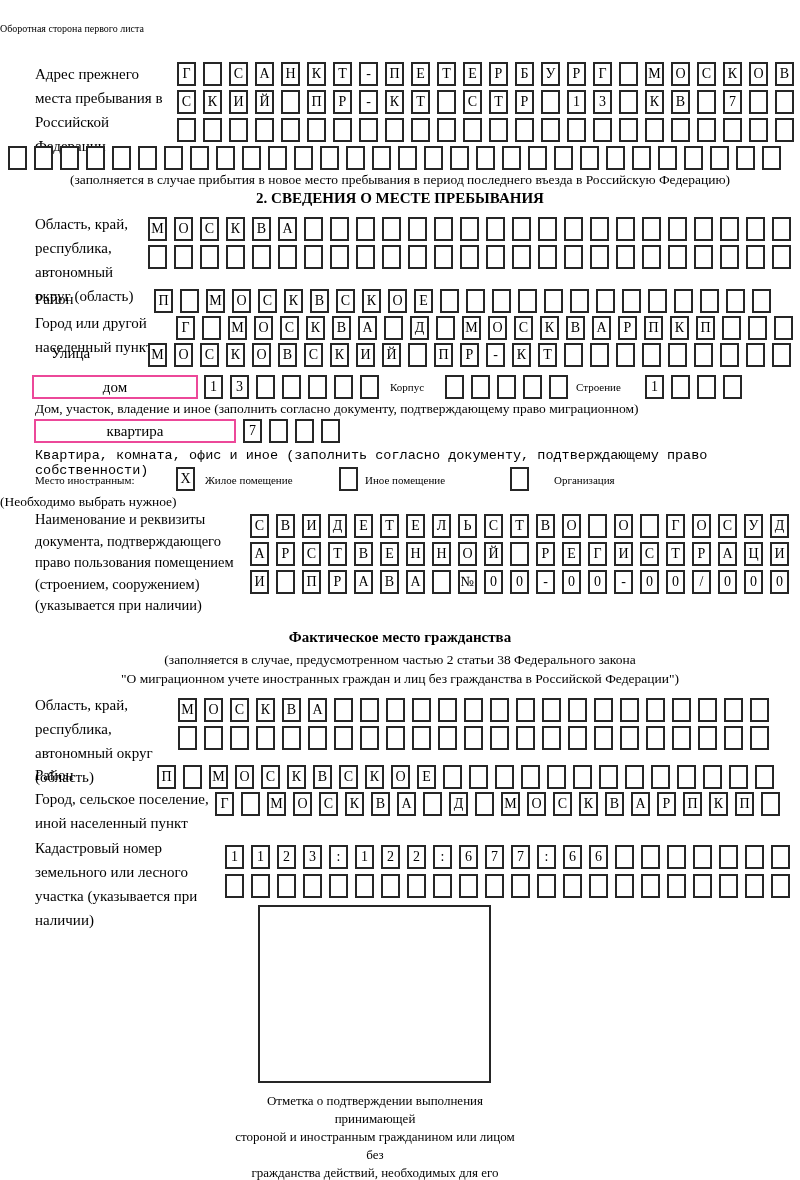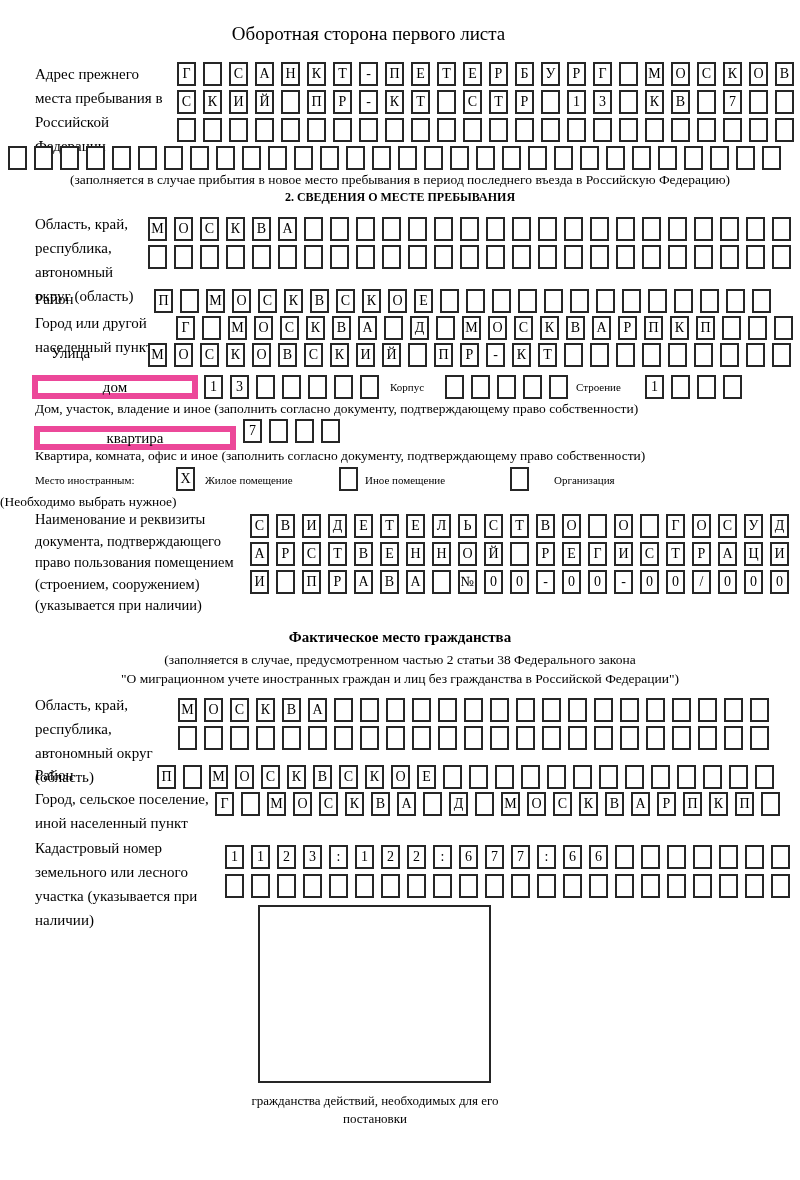--- a/index.html
+++ b/index.html
@@ -4,39 +4,39 @@
 <style>
   html,body{margin:0;padding:0;}
   body{
     width:800px;height:1180px;position:relative;background:#ffffff;color:#000;
     font-family:"Liberation Serif", serif;overflow:hidden;
   }
   .abs{position:absolute;}
   .label{font-size:15px;line-height:24px;}
   .label-tight{font-size:14.5px;line-height:21.5px;}
   .caption{font-size:13.5px;}
-  .title{font-size:12px;font-weight:bold;}
+  .title{font-size:15px;font-weight:bold;}
   .center{left:0;width:800px;text-align:center;}
   .grid{display:flex;gap:7px;}
   .cell{
     width:19px;height:24px;border:2px solid #262626;box-sizing:border-box;
     display:flex;align-items:center;justify-content:center;
     font-size:14px;flex:0 0 auto;background:#fff;
   }
   .bigbox{
-    height:24px;border:6px solid #ec4899;box-sizing:border-box;
+    height:24px;border:2px solid #ec4899;box-sizing:border-box;
     display:flex;align-items:center;justify-content:center;font-size:15px;background:#fff;
   }
   .stampbox{border:2px solid #262626;box-sizing:border-box;background:#fff;}
   .inline-label{font-size:11px;line-height:24px;white-space:nowrap;}
 </style>
 </head>
 <body>
 
-<div class="abs caption" style="top:23px;left:0;width:737px;text-align:center;font-size:19px;">Оборотная сторона первого листа</div>
+<div class="abs caption" style="top:23px;left:0;width:737px;text-align:left;font-size:10px;">Оборотная сторона первого листа</div>
 
 <div class="abs label" style="top:62px;left:35px;width:135px;">Адрес прежнего места пребывания в Российской Федерации</div>
 <div class="abs grid" style="top:62px;left:177px;">
     <span class="cell">Г</span>
     <span class="cell"></span>
     <span class="cell">С</span>
     <span class="cell">А</span>
     <span class="cell">Н</span>
     <span class="cell">К</span>
     <span class="cell">Т</span>
@@ -305,30 +305,30 @@
     <span class="cell"></span>
     <span class="cell"></span>
   </div>
 <div class="abs inline-label" style="top:375px;left:576px;">Строение</div>
 <div class="abs grid" style="top:375px;left:645px;">
     <span class="cell">1</span>
     <span class="cell"></span>
     <span class="cell"></span>
     <span class="cell"></span>
   </div>
-<div class="abs caption" style="top:401px;left:35px;">Дом, участок, владение и иное (заполнить согласно документу, подтверждающему право собственности)</div>
-
-<div class="abs bigbox" style="top:419px;left:34px;width:202px;margin-top:7px;">квартира</div>
+<div class="abs caption" style="top:401px;left:35px;">Дом, участок, владение и иное (заполнить согласно документу, подтверждающему право миграционном)</div>
+
+<div class="abs bigbox" style="top:419px;left:34px;width:202px;">квартира</div>
 <div class="abs grid" style="top:419px;left:243px;">
     <span class="cell">7</span>
     <span class="cell"></span>
     <span class="cell"></span>
     <span class="cell"></span>
   </div>
-<div class="abs caption" style="top:448px;left:35px;">Квартира, комната, офис и иное (заполнить согласно документу, подтверждающему право собственности)</div>
+<div class="abs caption" style="top:448px;left:35px;font-family:Liberation Mono, monospace;">Квартира, комната, офис и иное (заполнить согласно документу, подтверждающему право собственности)</div>
 
 <div class="abs inline-label" style="top:468px;left:35px;">Место иностранным:</div>
 <div class="abs cell" style="top:467px;left:176px;">X</div>
 <div class="abs inline-label" style="top:468px;left:205px;">Жилое помещение</div>
 <div class="abs cell" style="top:467px;left:339px;"></div>
 <div class="abs inline-label" style="top:468px;left:365px;">Иное помещение</div>
 <div class="abs cell" style="top:467px;left:510px;"></div>
 <div class="abs inline-label" style="top:468px;left:554px;">Организация</div>
 <div class="abs caption" style="top:494px;left:0;width:680px;">(Необходимо выбрать нужное)</div>
 
@@ -558,15 +558,17 @@
     <span class="cell"></span>
     <span class="cell"></span>
     <span class="cell"></span>
     <span class="cell"></span>
     <span class="cell"></span>
     <span class="cell"></span>
   </div>
 
 <div class="abs stampbox" style="top:905px;left:258px;width:233px;height:178px;"></div>
 <div class="abs caption" style="top:1092px;left:225px;width:300px;text-align:center;line-height:18px;font-size:13px;">
+  <div>Отметка о подтверждении выполнения принимающей</div>
+  <div>стороной и иностранным гражданином или лицом без</div>
   <div>гражданства действий, необходимых для его постановки</div>
 
 </div>
 
 </body></html>

